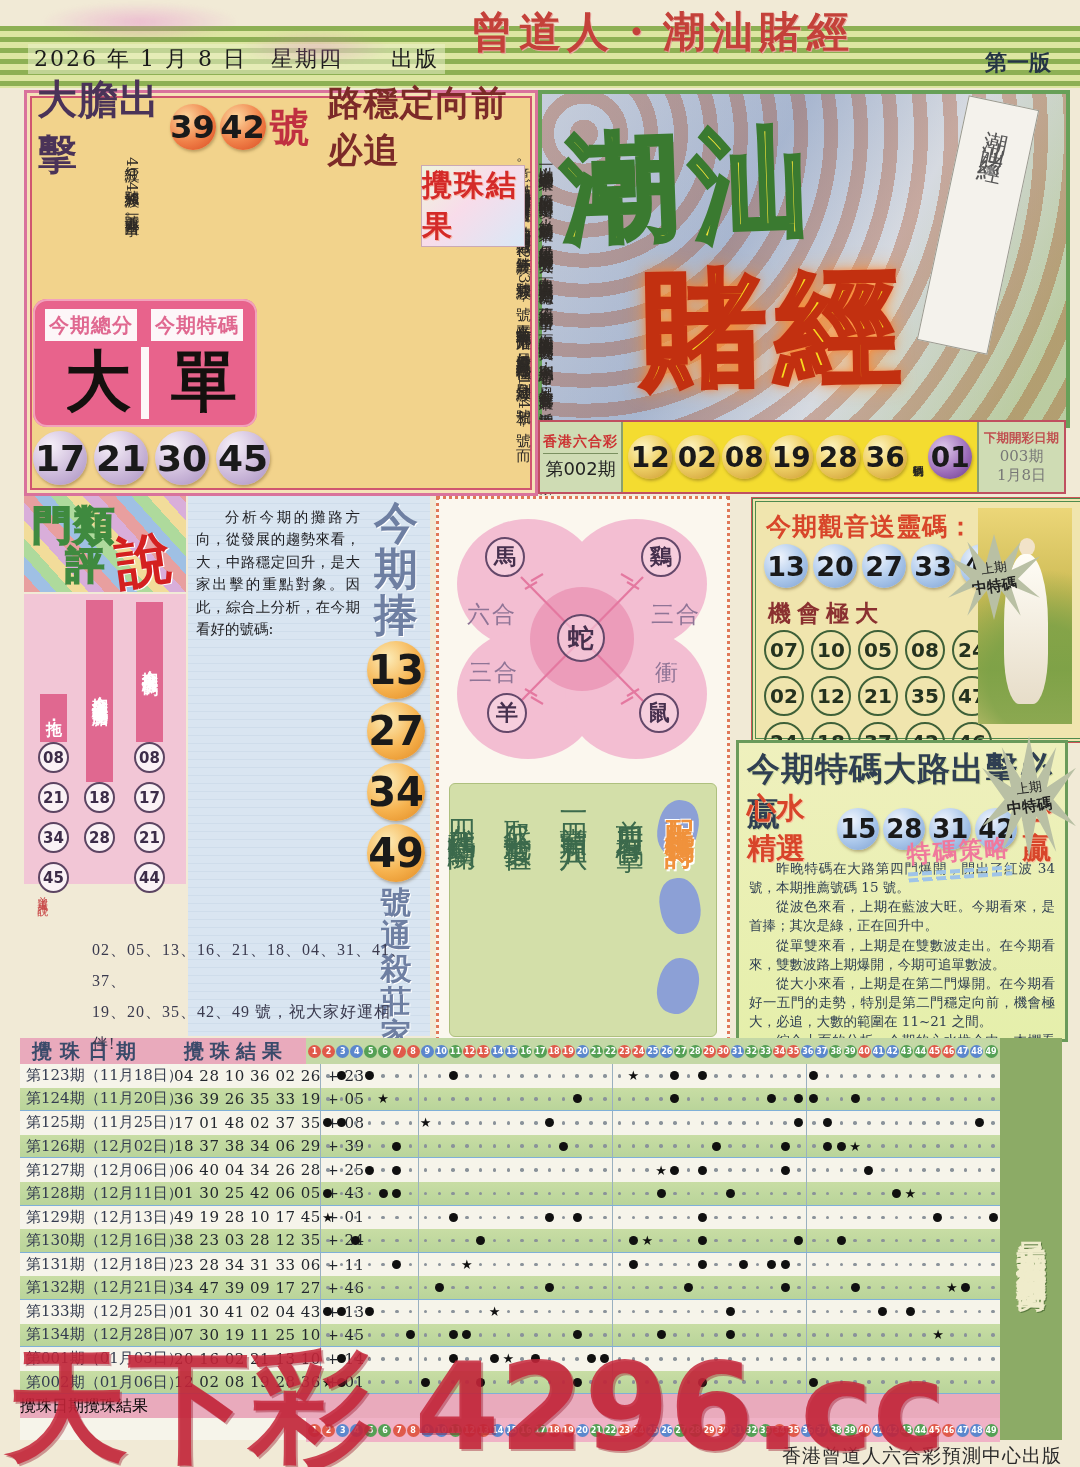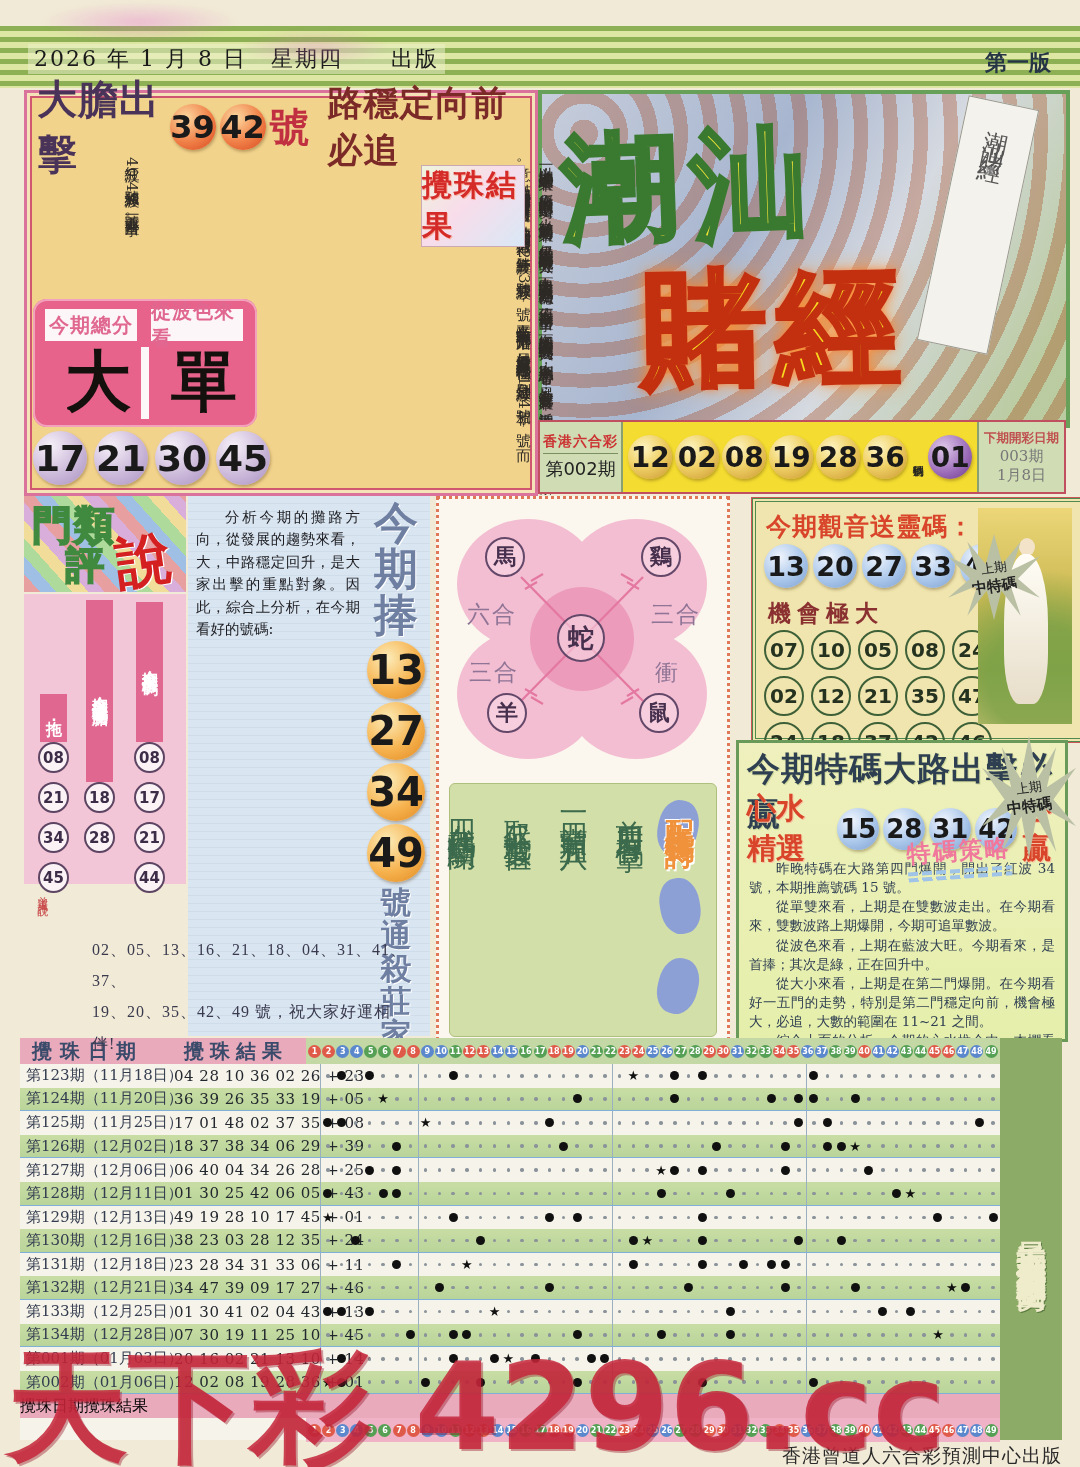--- a/index.html
+++ b/index.html
@@ -149,20 +149,21 @@
   .wm-red{left:6px;top:1346px;font-size:122px;font-weight:900;color:rgba(196,38,58,.85);white-space:nowrap;z-index:50;letter-spacing:0;line-height:1;text-shadow:2px 2px 0 rgba(150,20,40,.4);font-family:"DejaVu Sans","Liberation Sans",sans-serif;}
 </style>
 </head>
 <body>
 
 <div class="page">
 
   <div class="abs hdr-stripes"></div>
   <div class="abs scribble" style="left:40px;top:2px;width:200px;height:40px;background:radial-gradient(ellipse,rgba(228,120,200,.38),transparent 70%);"></div>
   <div class="abs scribble" style="left:240px;top:30px;width:150px;height:36px;background:radial-gradient(ellipse,rgba(228,120,200,.3),transparent 70%);"></div>
+  <div class="abs masthead">曾道人・潮汕賭經</div>
   <div class="abs dateline">2026 年 1 月 8 日　星期四　　出版</div>
   <div class="abs edition">第一版</div>
 
   <div class="abs tl-box">
     <div class="abs tl-head">
       <span class="tl-prefix">大膽出擊</span>
       <span id="hl-balls" style="display:inline-flex;gap:4px;">
           <span class="ball ball-redhl" style="width: 46px; height: 46px; font-size: 32px;">39</span>
           <span class="ball ball-redhl" style="width: 46px; height: 46px; font-size: 32px;">42</span>
         </span>
@@ -170,21 +171,21 @@
       <span class="tl-right">路穩定向前必追</span>
     </div>
     <div class="abs badge">
         <span>攪珠結果</span>
       </div>
     <div class="abs vtext tl-article">以上一期的攪珠結果看來，所得出的目前的攤路走勢，從整體的格局看來，仍然是以大細路方向的表現十分大旺，而中路方向的表現近來亦走勢回穩，值得在今期作一番出擊，而極細路方向的表現則較為大旺，今期則要小心看帶，另外在色波方面看來，近期的三波走勢反復向旺勢頭開出，而在今期的走勢則以三波作旺門開出為主，大家留意。以上面的分析得出今期的攤路走勢可著重往中路方向來出擊，其中的第三門和第五門可大力追捧，勝算紅波24號和綠波38號，在平特方向的表現都十分活躍，另外還有四只號碼心水較為極佳，分別是綠波17號和43號，而</div>
     <div class="abs vtext tl-tail">紅波40號和綠波49號亦要一齊出擊。</div>
     <div class="abs vtext tl-seal">曾道人提供</div>
     <div class="abs sum-box">
       <div class="chip" style="left:12px;">今期總分</div>
-      <div class="chip" style="left:118px;">從波色來看</div>
+      <div class="chip" style="left:118px;">今期特碼</div>
       <div class="sum-val" style="left:32px;">大</div>
       <div class="sum-div"></div>
       <div class="sum-val" style="left:138px;">單</div>
     </div>
     <div class="abs sum-balls" id="sum-balls">
         <span class="ball ball-lav" style="width: 54px; height: 54px; font-size: 36px;">17</span>
         <span class="ball ball-lav" style="width: 54px; height: 54px; font-size: 36px;">21</span>
         <span class="ball ball-lav" style="width: 54px; height: 54px; font-size: 36px;">30</span>
         <span class="ball ball-lav" style="width: 54px; height: 54px; font-size: 36px;">45</span>
       </div>
@@ -380,22 +381,22 @@
           <span class="ball ball-blue" style="width: 42px; height: 42px; font-size: 26px;">42</span>
         </span>
       <span class="sp-red">必贏</span>
     </div>
     <div class="sp-mark">
       <span>特碼策略</span>
       <span class="sq"></span><span class="sq"></span>
     </div>
     <div class="sp-body" id="sp-body">
         <p>昨晚特碼在大路第四門爆開，開出了紅波 34 號，本期推薦號碼 15 號。</p>
+        <p>從波色來看，上期在藍波大旺。今期看來，是首捧；其次是綠，正在回升中。</p>
         <p>從單雙來看，上期是在雙數波走出。在今期看來，雙數波路上期爆開，今期可追單數波。</p>
-        <p>從波色來看，上期在藍波大旺。今期看來，是首捧；其次是綠，正在回升中。</p>
         <p>從大小來看，上期是在第二門爆開。在今期看好一五門的走勢，特別是第二門穩定向前，機會極大，必追，大數的範圍在 11~21 之間。</p>
         <p>綜合上面的分析，今期的心水推介中，本欄看好的號碼有 14、27、36、44 號，祝大家好運相伴。</p>
       </div>
   </div>
   <div class="abs burst sp-burst">
     <span class="b1">上期</span>
     <span class="b2">中特碼</span>
   </div>
 
   <div class="abs tbl">

